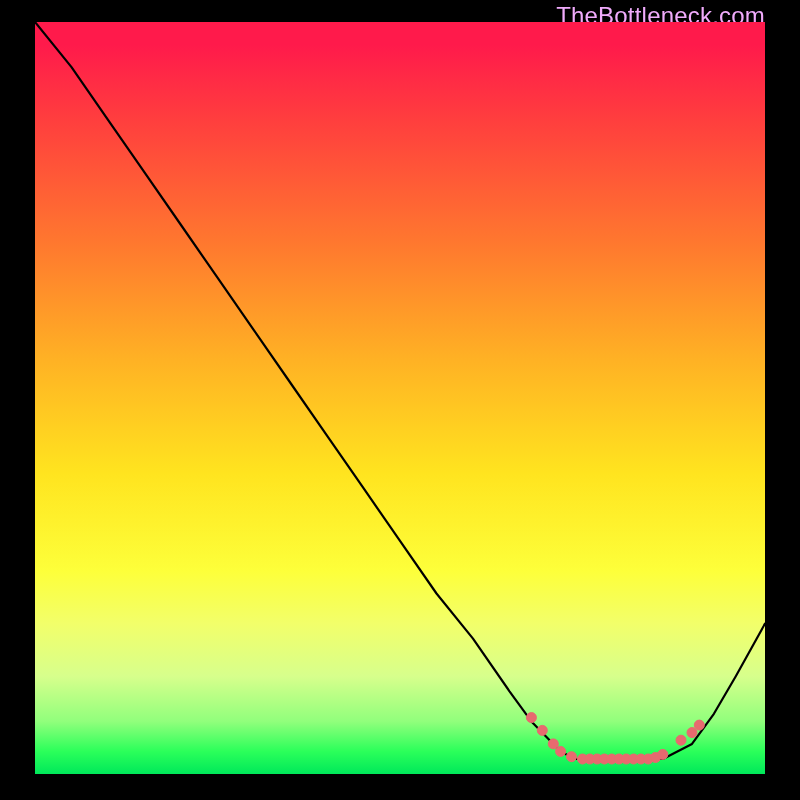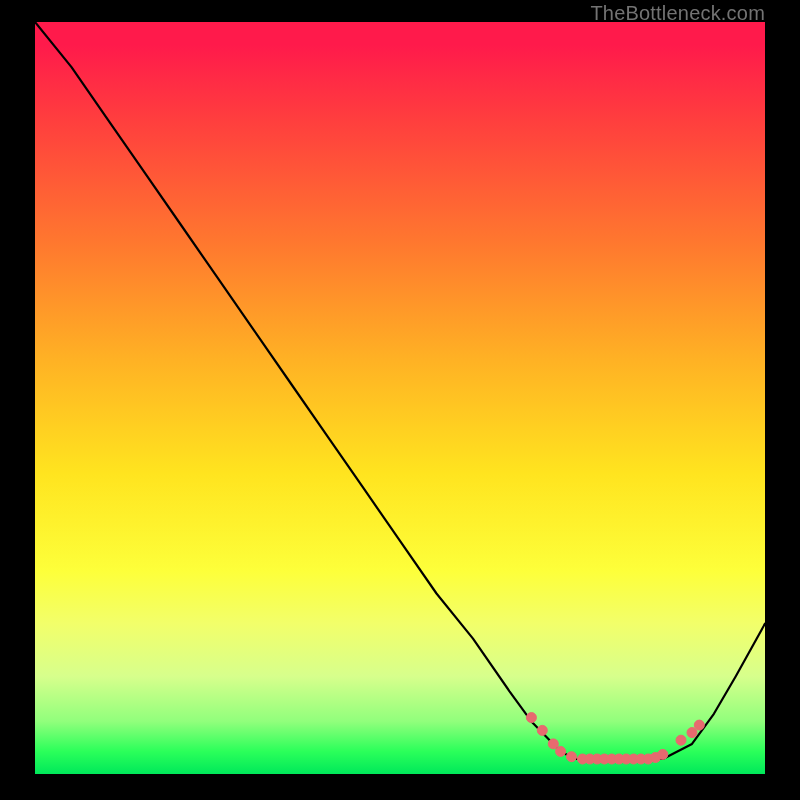--- a/index.html
+++ b/index.html
@@ -45,22 +45,22 @@
   svg.curve {
     position: absolute;
     inset: 0;
     width: 100%;
     height: 100%;
   }
   .watermark {
     position: absolute;
     top: 2px;
     right: 35px;
-    color: #737373;
-    font-size: 20px;
+    color: #f0abfc;
+    font-size: 24px;
     letter-spacing: 0.2px;
     user-select: none;
   }
 </style>
 </head>
 <body>
 
 <div class="stage">
   <div class="watermark">TheBottleneck.com</div>
 

